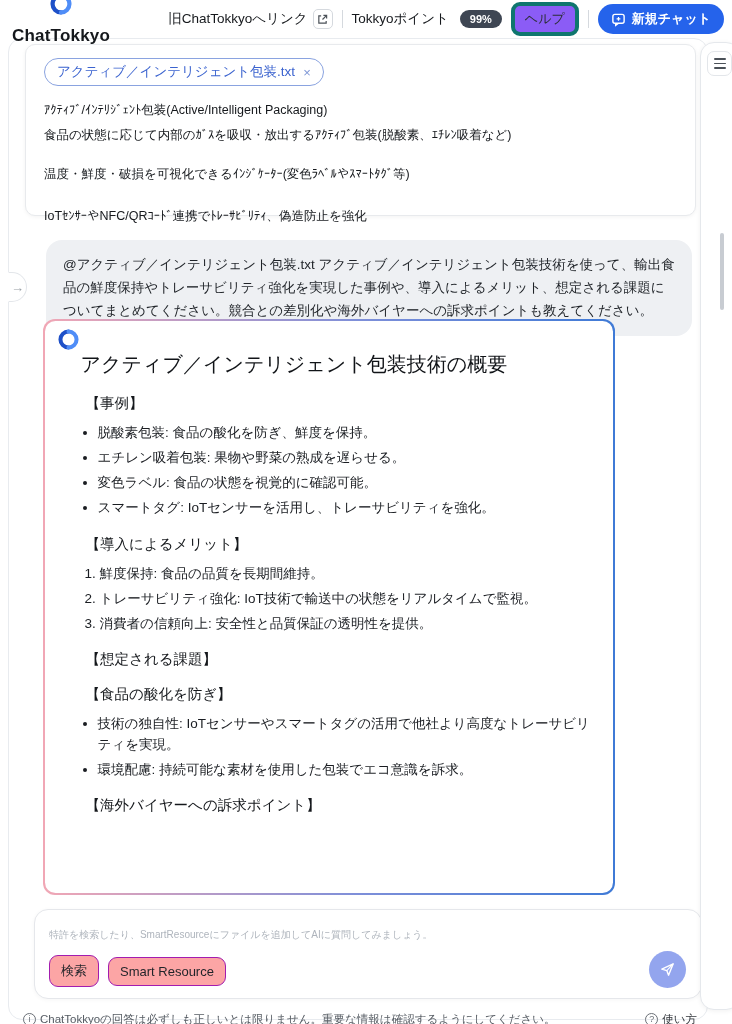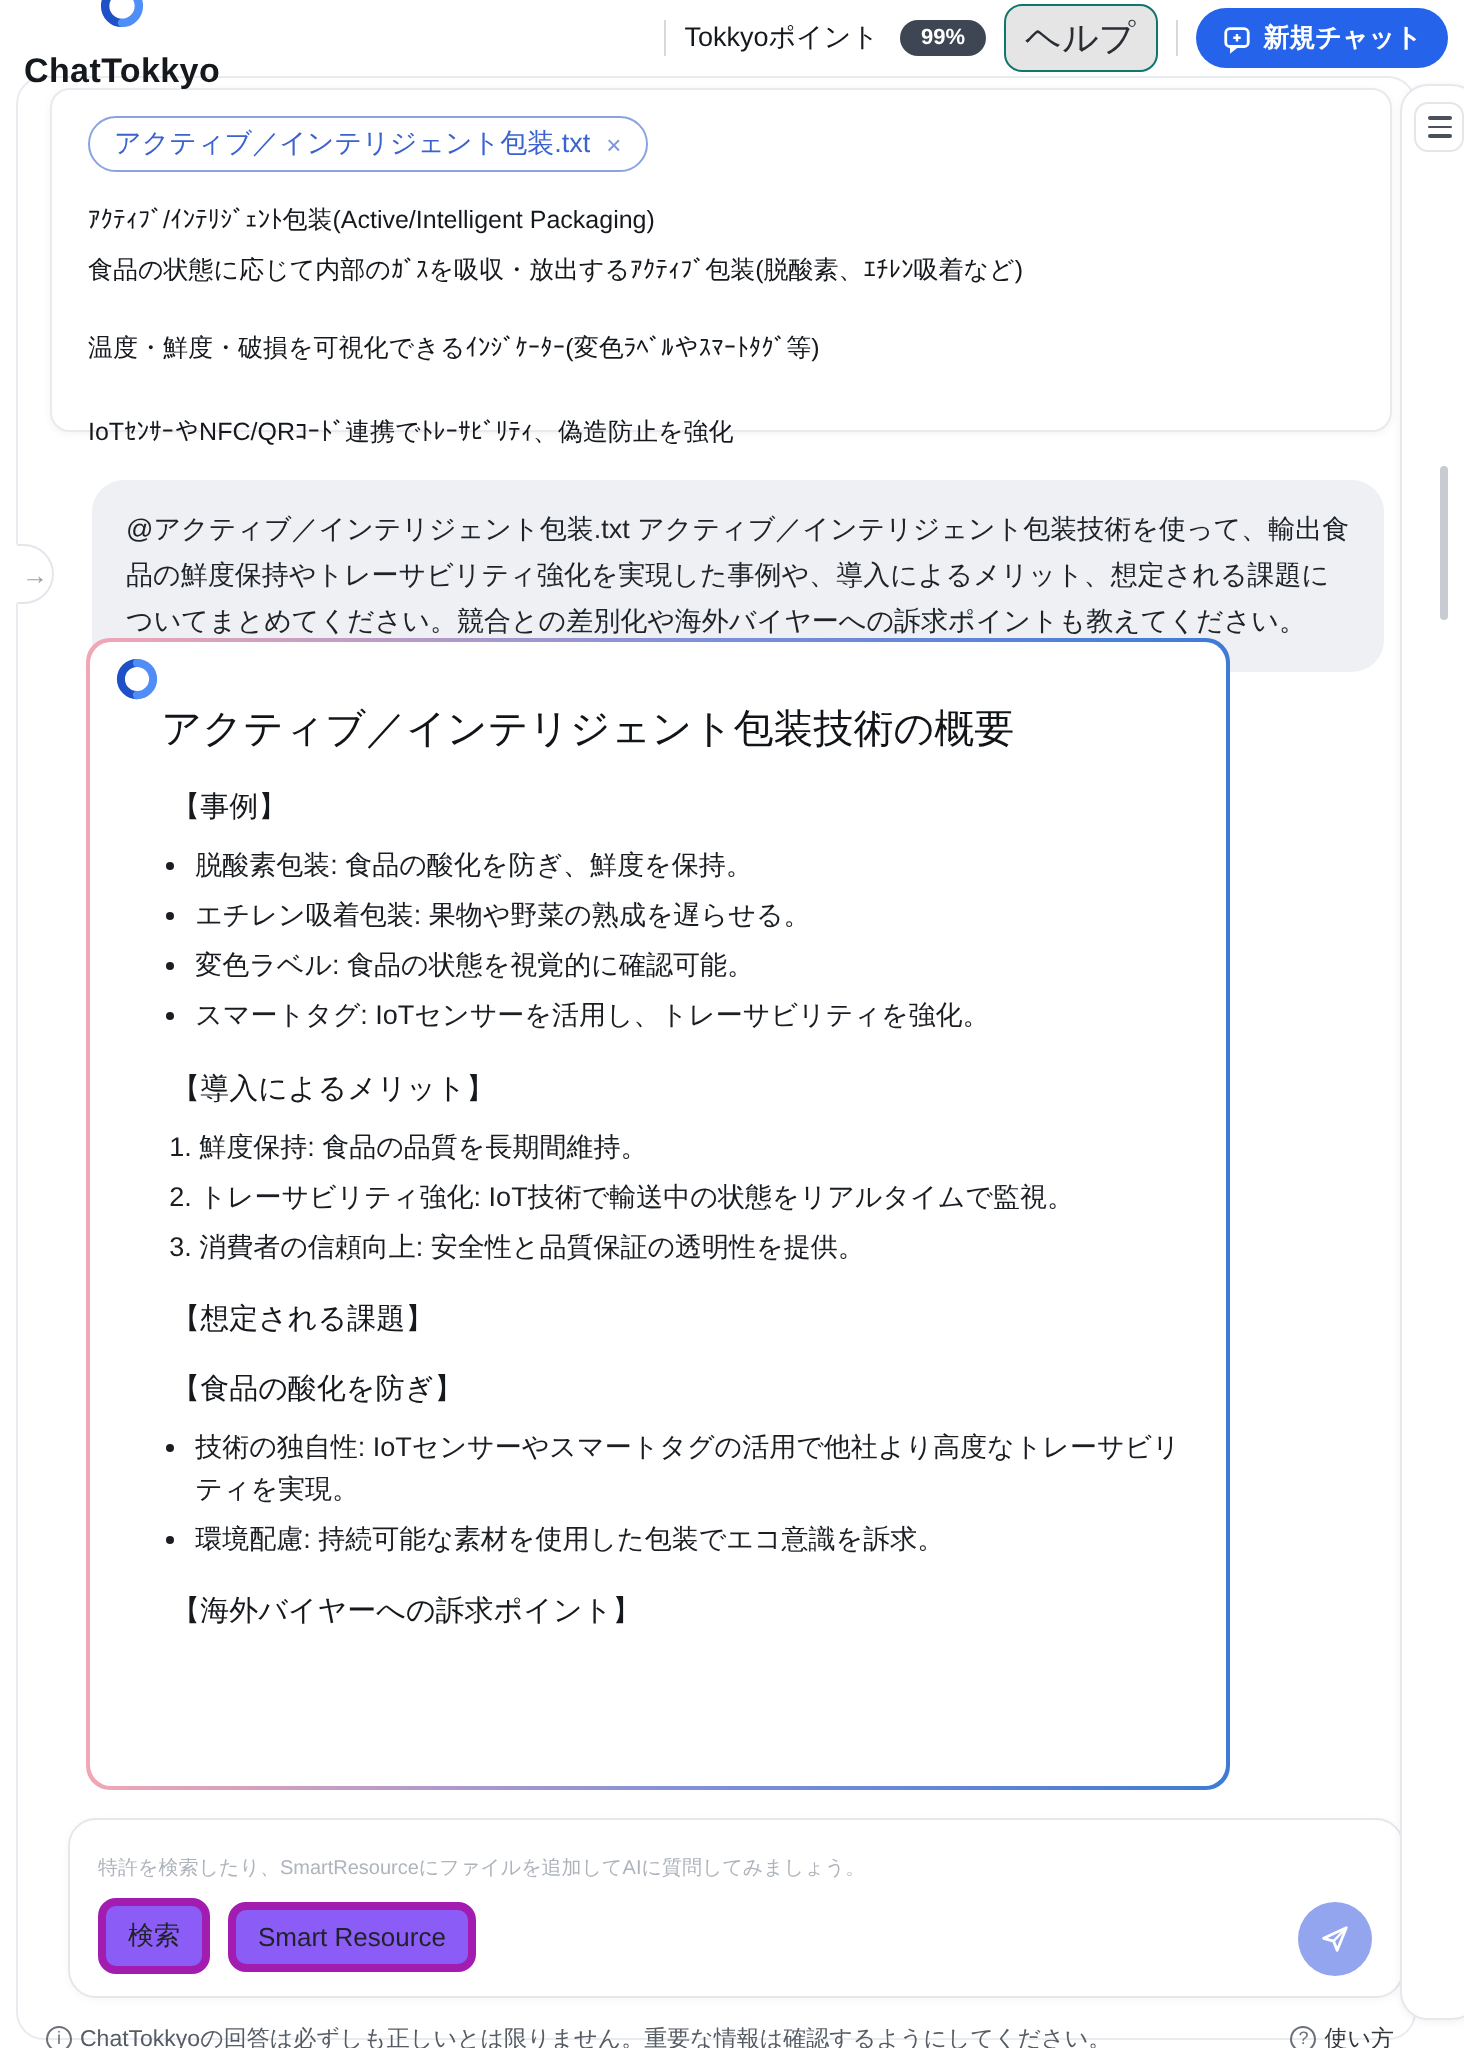--- a/index.html
+++ b/index.html
@@ -22,22 +22,22 @@
     width:20px; height:20px; border:1px solid #d5d9de; border-radius:5px;
     display:inline-flex; align-items:center; justify-content:center; background:#fff;
   }
   .vdiv { width:1px; height:18px; background:#d5d9de; }
   .points { font-size:13.5px; color:#15181c; }
   .points-badge {
     background:#3e4653; color:#fff; font-size:11px; font-weight:bold;
     border-radius:11px; padding:3px 10px; margin-left:2px;
   }
   .help-btn {
-    border:1px solid #0f766e; background:#e5e5e5; border-radius:9px;
-    font-size:18px; color:#2a2e34; padding:4px 10px; cursor:pointer;
+    border:4px solid #0f766e; background:#8b5cf6; border-radius:9px;
+    font-size:13px; color:#2a2e34; padding:4px 10px; cursor:pointer;
     font-family:inherit;
   }
   .new-chat-btn {
     display:inline-flex; align-items:center; gap:6px;
     background:#2563eb; color:#fff; border:none; border-radius:15px;
     font-size:13px; font-weight:bold; padding:6px 13px; cursor:pointer;
     font-family:inherit;
   }
 
   
@@ -103,21 +103,21 @@
   }
   .composer-input {
     width:100%; border:none; outline:none; font-size:10px; color:#0f172a;
     font-family:inherit; background:transparent;
   }
   .composer-input::placeholder { color:#aeb4bc; }
   .composer-row {
     position:absolute; left:14px; bottom:11px; display:flex; gap:9px; align-items:center;
   }
   .pill-btn {
-    border:4px solid #a21caf; background:#8b5cf6; border-radius:9px;
+    border:1px solid #a21caf; background:#fca5a5; border-radius:9px;
     font-size:13px; color:#1f2328; padding:6px 11px; cursor:pointer;
     font-family:inherit;
   }
   .send-btn {
     position:absolute; right:15px; bottom:10px; width:37px; height:37px;
     border-radius:50%; background:#93a5ee; border:none; cursor:pointer;
     display:flex; align-items:center; justify-content:center;
   }
 
   
@@ -158,20 +158,30 @@
   <div class="brand">
     <span>
       <svg width="22" height="22" viewBox="0 0 24 24" fill="none">
         <path d="M12 2.8 A9.2 9.2 0 1 0 12 21.2" stroke="#1e50c8" stroke-width="4.6" stroke-linecap="round"></path>
         <path d="M12 2.8 A9.2 9.2 0 1 1 12 21.2" stroke="#4f8df7" stroke-width="4.6" stroke-linecap="round"></path>
       </svg>
     </span>
     <span class="brand-title">ChatTokkyo</span>
   </div>
   <div class="header-right">
+    <span class="legacy-link">
+      <span>旧ChatTokkyoへリンク</span>
+      <span class="ext-btn">
+        <svg width="11" height="11" viewBox="0 0 12 12" fill="none" stroke="#4b5158" stroke-width="1.3">
+          <path d="M4.5 2H2v8h8V7.5"></path>
+            <path d="M7 1.5h3.5V5"></path>
+            <path d="M10.5 1.5 6 6"></path>
+        </svg>
+      </span>
+    </span>
     <span class="vdiv"></span>
     <span class="points">Tokkyoポイント</span>
     <span class="points-badge">99%</span>
     <button class="help-btn">ヘルプ</button>
     <span class="vdiv"></span>
     <button class="new-chat-btn">
       <span style="display:inline-flex;">
         <svg width="15" height="15" viewBox="0 0 16 16" fill="none" stroke="#fff" stroke-width="1.5">
           <rect x="2" y="2.5" width="12" height="9.5" rx="2.2"></rect>
           <path d="M5 12v2.3L8 12" fill="#fff"></path>

